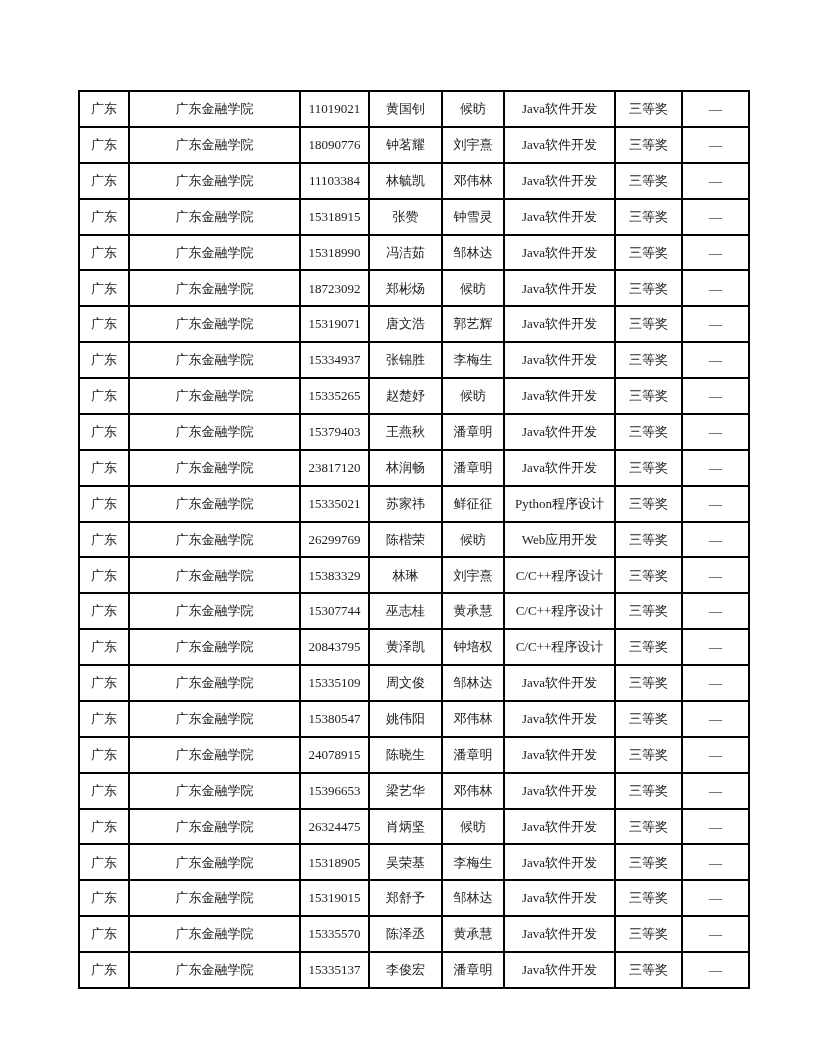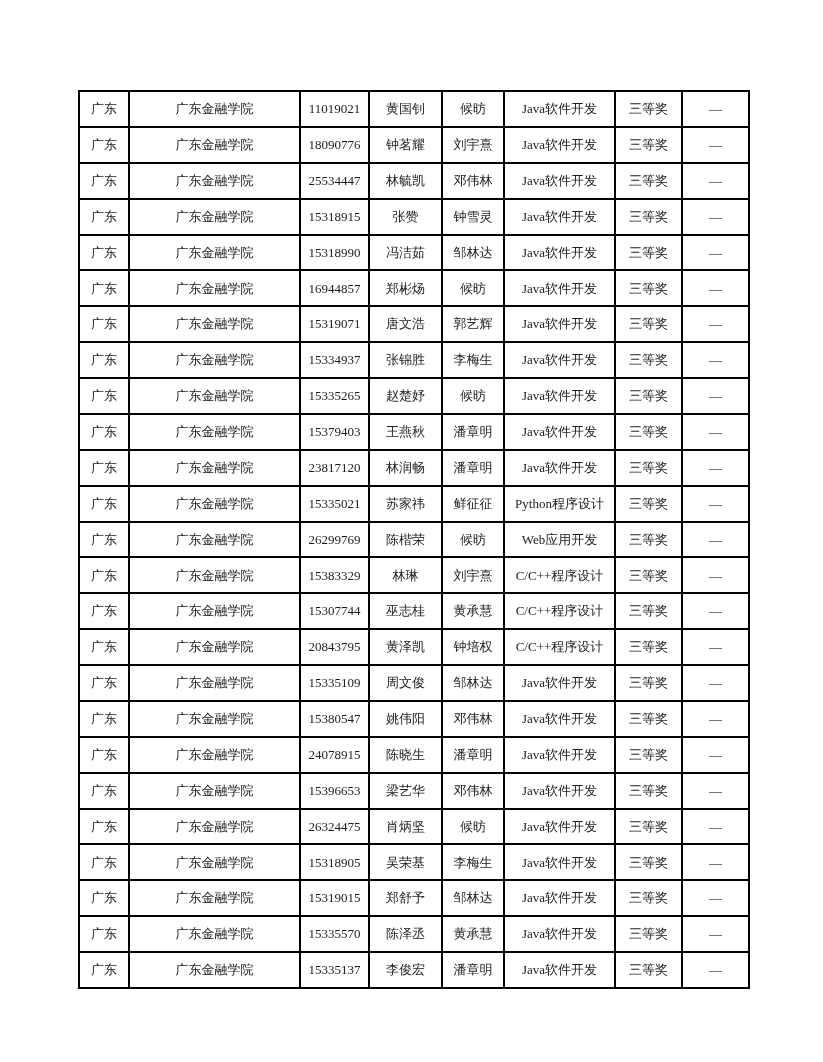--- a/index.html
+++ b/index.html
@@ -78,21 +78,21 @@
           <td>18090776</td>
           <td>钟茗耀</td>
           <td>刘宇熹</td>
           <td>Java软件开发</td>
           <td>三等奖</td>
           <td>—</td>
         </tr>
         <tr>
           <td>广东</td>
           <td>广东金融学院</td>
-          <td>25534447</td>
+          <td>11103384</td>
           <td>林毓凯</td>
           <td>邓伟林</td>
           <td>Java软件开发</td>
           <td>三等奖</td>
           <td>—</td>
         </tr>
         <tr>
           <td>广东</td>
           <td>广东金融学院</td>
           <td>15318915</td>
@@ -108,21 +108,21 @@
           <td>15318990</td>
           <td>冯洁茹</td>
           <td>邹林达</td>
           <td>Java软件开发</td>
           <td>三等奖</td>
           <td>—</td>
         </tr>
         <tr>
           <td>广东</td>
           <td>广东金融学院</td>
-          <td>16944857</td>
+          <td>18723092</td>
           <td>郑彬炀</td>
           <td>候昉</td>
           <td>Java软件开发</td>
           <td>三等奖</td>
           <td>—</td>
         </tr>
         <tr>
           <td>广东</td>
           <td>广东金融学院</td>
           <td>15319071</td>

